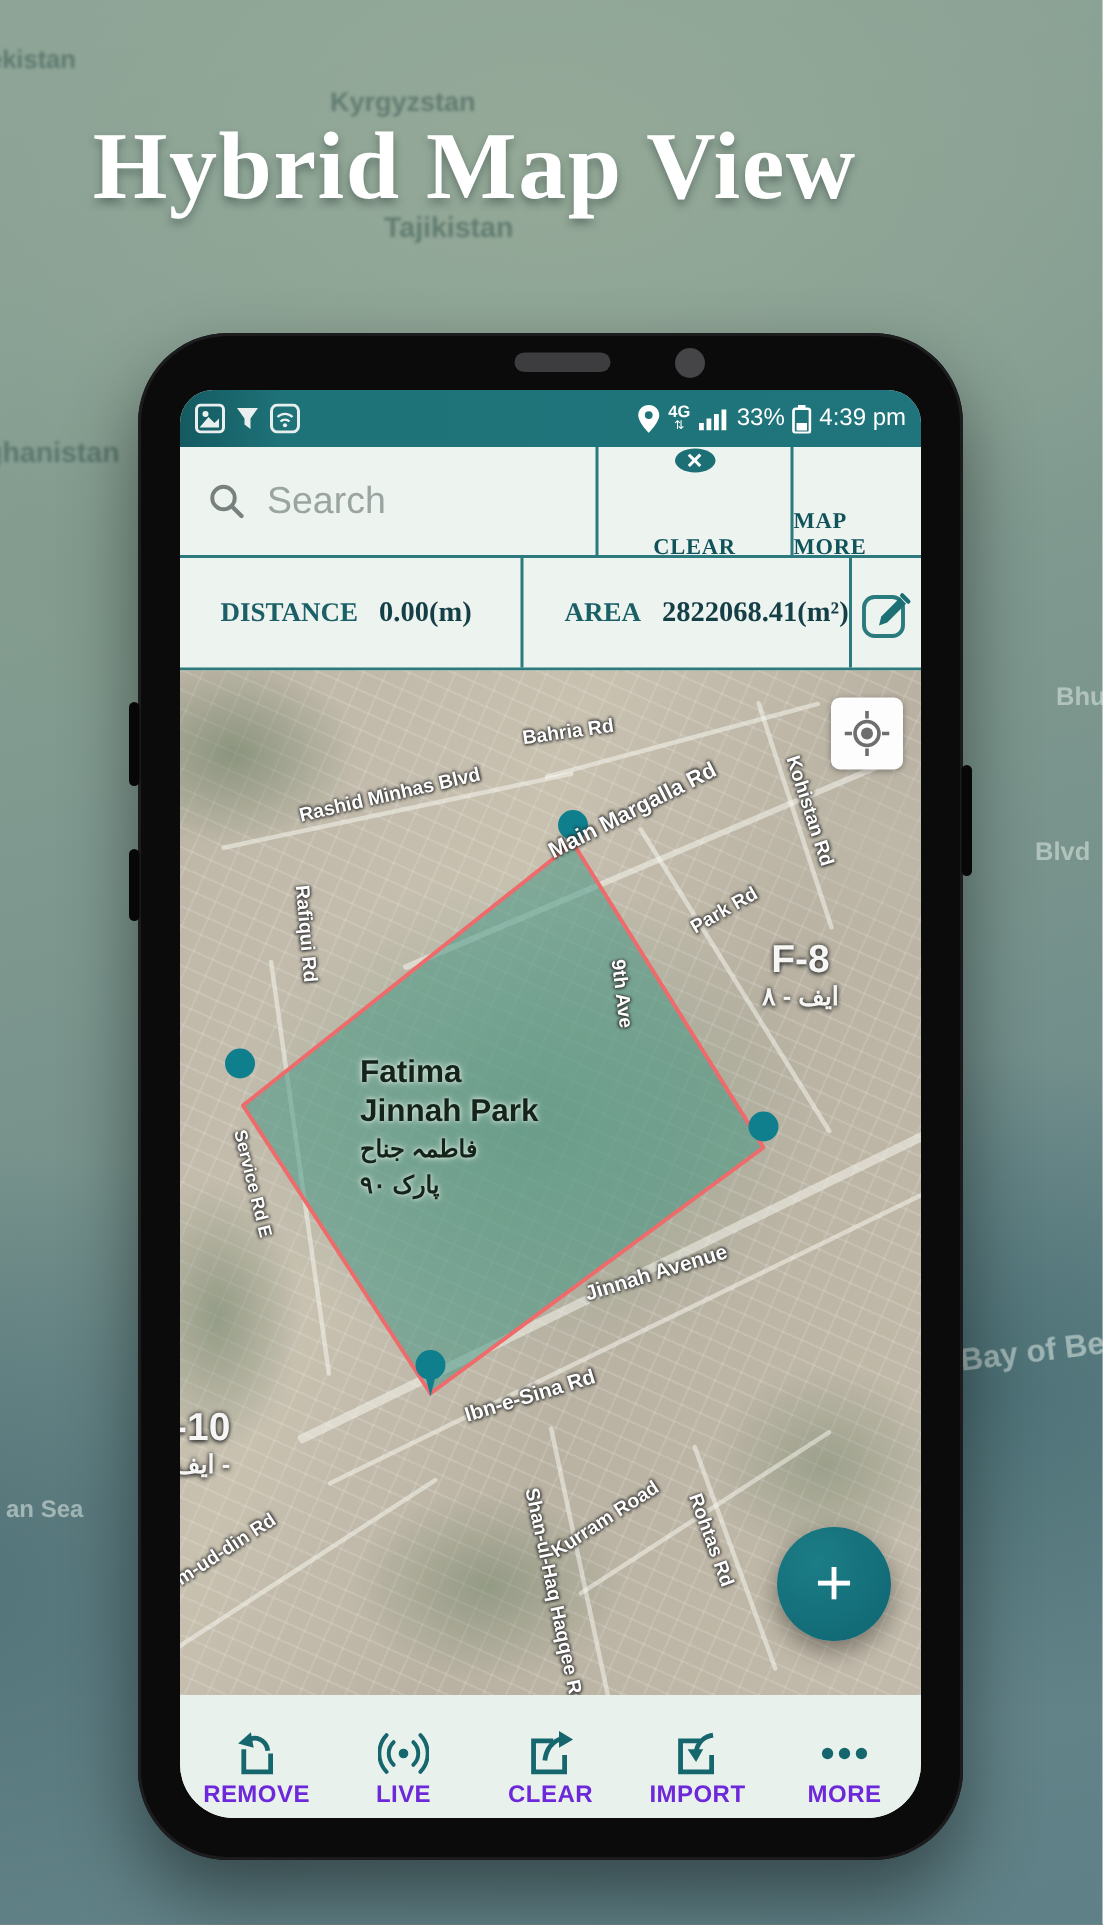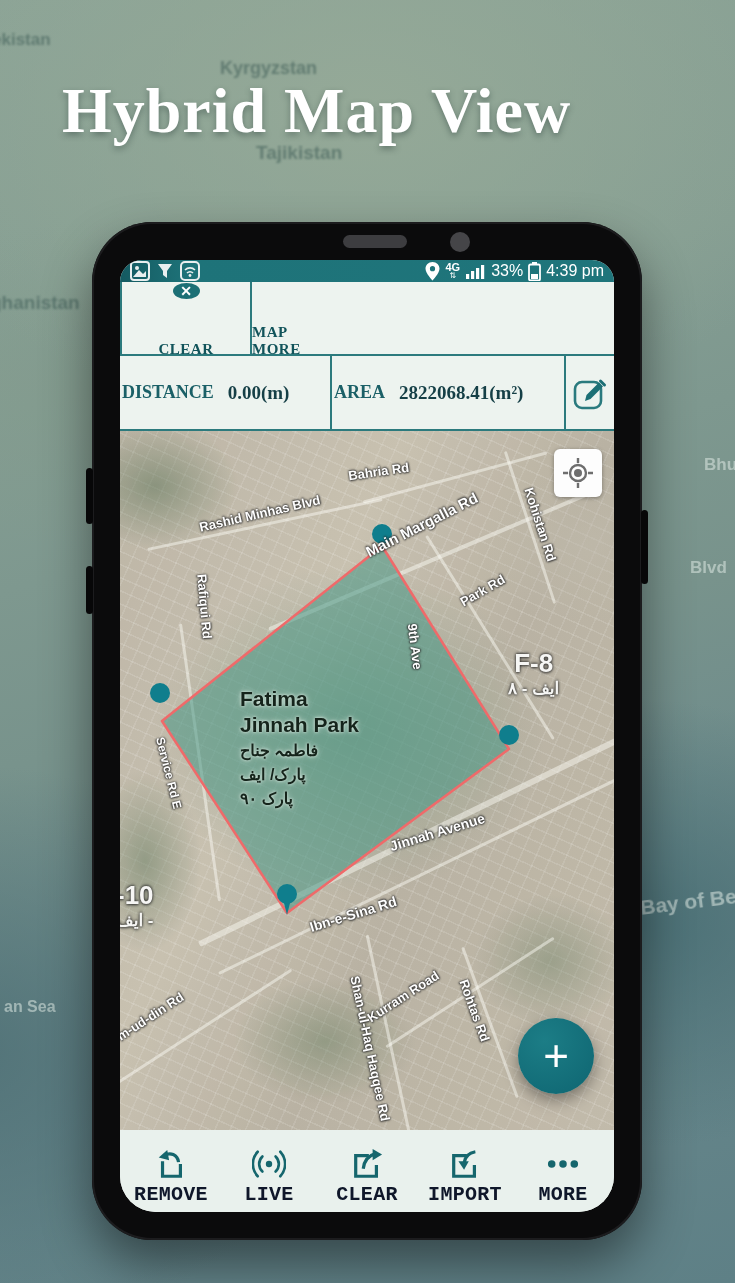--- a/index.html
+++ b/index.html
@@ -18,40 +18,40 @@
     text-shadow:0 3px 6px rgba(25,45,42,.4);}
   
   .phone{position:absolute;left:92px;top:222px;width:550px;height:1018px;background:#0b0b0c;
     border-radius:60px;box-shadow:0 24px 50px rgba(0,0,0,.45), inset 0 0 0 2px #1c1c1e;}
   .side-btn{position:absolute;background:#070708;border-radius:4px;}
   .speaker{position:absolute;left:251px;top:13px;width:64px;height:13px;border-radius:7px;background:#3d3d40;}
   .camera{position:absolute;left:358px;top:10px;width:20px;height:20px;border-radius:50%;background:#454548;}
   .screen{position:absolute;left:28px;top:38px;width:494px;height:952px;border-radius:22px 22px 36px 36px;
     overflow:hidden;background:#edf3ef;display:flex;flex-direction:column;}
   
-  .statusbar{height:22px;background:linear-gradient(90deg,#145a61,#1e7379 14%,#1f757b);display:flex;align-items:center;
+  .statusbar{height:38px;background:linear-gradient(90deg,#145a61,#1e7379 14%,#1f757b);display:flex;align-items:center;
     color:#fff;font-size:16px;padding:0 10px;gap:6px;flex:none;}
   .sb-left{display:flex;align-items:center;gap:7px;}
   .sb-right{margin-left:auto;display:flex;align-items:center;gap:5px;}
   .net{display:flex;flex-direction:column;align-items:center;line-height:1;margin-right:1px;}
   .net .g{font-size:11px;font-weight:700;}
   .net .ar{font-size:8px;margin-top:-1px;}
   
   .row{display:flex;background:#edf3ef;flex:none;}
   .searchrow{height:72px;border-bottom:2px solid #2c7a7d;}
   .cell{display:flex;align-items:center;justify-content:center;}
   .search-cell{flex:1;gap:12px;padding-left:18px;justify-content:flex-start;}
   .search-input{border:none;outline:none;background:transparent;font-size:25px;color:#555;width:180px;font-family:"Liberation Sans",sans-serif;}
   .search-input::placeholder{color:#9aa5a1;}
   .btn-cell{width:128px;flex-direction:column;border-left:2px solid #2c7a7d;gap:3px;padding-top:4px;}
   .btn-cell.mt{width:85px;}
   .btn-label{font-family:"Liberation Serif",serif;font-weight:700;font-size:15px;color:#11535a;letter-spacing:.5px;margin-top:39px;}
   .clear-circle{width:27px;height:27px;border-radius:50%;background:#1c6f75;color:#fff;display:flex;align-items:center;justify-content:center;font-size:14px;font-weight:700;}
   .measurerow{height:73px;border-bottom:2px solid #2c7a7d;}
-  .m-cell{display:flex;align-items:center;gap:14px;padding-left:2px;}
+  .m-cell{display:flex;align-items:center;gap:14px;padding-left:27px;}
   .m-label{font-family:"Liberation Serif",serif;font-weight:700;font-size:18px;color:#1b6067;}
   .m-value{font-family:"Liberation Serif",serif;font-weight:700;font-size:19px;color:#153f46;}
   .dist-cell{width:208px;border-right:2px solid #2c7a7d;}
   .area-cell{flex:1;border-right:2px solid #2c7a7d;}
   .edit-cell{width:48px;display:flex;align-items:center;justify-content:center;}
   
   .map{flex:1;position:relative;overflow:hidden;
     background:
       radial-gradient(120px 90px at 35px 55px, rgba(80,105,75,.55), transparent 70%),
       radial-gradient(80px 130px at 25px 430px, rgba(82,108,78,.5), transparent 70%),
@@ -76,21 +76,21 @@
   .sector .ur{font-weight:700;font-size:17px;}
   .poly-svg{position:absolute;inset:0;z-index:4;}
   .myloc{position:absolute;right:12px;top:18px;width:48px;height:48px;background:#fdfdfd;border-radius:6px;
     display:flex;align-items:center;justify-content:center;box-shadow:0 1px 4px rgba(0,0,0,.35);z-index:8;}
   .fab{position:absolute;right:20px;bottom:36px;width:76px;height:76px;border-radius:50%;z-index:9;
     background:radial-gradient(circle at 35% 30%, #1c7d86, #0e6571);box-shadow:0 6px 16px rgba(0,0,0,.4);
     color:#fff;font-size:44px;font-weight:400;display:flex;align-items:center;justify-content:center;line-height:1;}
   
   .toolbar{height:72px;background:#e9f1ed;display:flex;align-items:stretch;flex:none;padding:4px 2px 6px;}
   .tb-item{flex:1;display:flex;flex-direction:column;align-items:center;justify-content:flex-end;gap:3px;}
-  .tb-label{font-family:Liberation Mono, monospace;font-weight:700;font-size:20px;color:#0f172a;letter-spacing:.3px;}
+  .tb-label{font-family:Liberation Sans, sans-serif;font-weight:700;font-size:16px;color:#6d28d9;letter-spacing:.3px;}
   .tb-icon{height:32px;display:flex;align-items:center;}
 </style>
 </head>
 <body>
 
 <div class="scene">
   <div class="wl wl-dark" style="left:-8px;top:30px;font-size:17px;">ekistan</div>
   <div class="wl wl-dark" style="left:220px;top:58px;font-size:18px;">Kyrgyzstan</div>
   <div class="wl wl-dark" style="left:256px;top:142px;font-size:19px;">Tajikistan</div>
   <div class="wl wl-dark" style="left:-10px;top:292px;font-size:19px;">ghanistan</div>
@@ -145,20 +145,27 @@
           <svg width="13" height="19" viewBox="0 0 13 19">
               <rect x="4" y="0" width="5" height="2.5" fill="#fff"></rect>
               <rect x="1" y="2.5" width="11" height="16" rx="1.5" fill="none" stroke="#fff" stroke-width="1.8"></rect>
               <rect x="3" y="12" width="7" height="5" fill="#fff"></rect>
             </svg>
           <span>4:39 pm</span>
         </div>
       </div>
 
       <div class="row searchrow">
+        <div class="cell search-cell">
+          <svg width="26" height="26" viewBox="0 0 26 26">
+              <circle cx="11" cy="11" r="7.5" fill="none" stroke="#77817d" stroke-width="2.6"></circle>
+              <line x1="16.5" y1="16.5" x2="23" y2="23" stroke="#77817d" stroke-width="2.8" stroke-linecap="round"></line>
+            </svg>
+          <input class="search-input" type="text" placeholder="Search" style="">
+        </div>
         <div class="cell btn-cell">
           <div class="clear-circle">✕</div>
           <div class="btn-label">CLEAR</div>
         </div>
         <div class="cell btn-cell mt">
           <svg width="30" height="28" viewBox="0 0 30 28">
               <path d="M5 4 V24" stroke="#155e64" stroke-width="3.2" stroke-linecap="round" fill="none"></path>
               <path d="M10 6 H24 V14 H14 V20 H24" stroke="#155e64" stroke-width="3.2" fill="none" stroke-linecap="round" stroke-linejoin="round"></path>
             </svg>
           <div class="btn-label">MAP MORE</div>
@@ -220,29 +227,28 @@
         <div class="rl" style="left:188px;top:475px;font-size:14px;transform:rotate(-17deg);">Ibn-e-Sina Rd</div>
         <div class="rl" style="left:-8px;top:578px;transform:rotate(-33deg);">m-ud-din Rd</div>
         <div class="rl" style="left:242px;top:558px;transform:rotate(-33deg);">Kurram Road</div>
         <div class="rl" style="left:322px;top:572px;transform:rotate(70deg);">Rohtas Rd</div>
         <div class="rl" style="left:176px;top:610px;transform:rotate(78deg);">Shan-ul-Haq Haqqee Rd</div>
 
         <div class="park-label">
           <div class="park-en">Fatima</div>
           <div class="park-en">Jinnah Park</div>
           <div class="park-ur">فاطمہ جناح</div>
-          <div class="park-ur">پارک/ ایف</div>
           <div class="park-ur">۹۰ پارک</div>
         </div>
 
-        <div class="sector" style="left:388px;top:178px;margin-top:40px;">
+        <div class="sector" style="left:388px;top:178px;">
           <div class="en">F-8</div>
           <div class="ur">ایف - ۸</div>
         </div>
-        <div class="sector" style="left:-4px;top:450px;text-align:center;">
+        <div class="sector" style="left:-4px;top:490px;text-align:center;">
           <div class="en">-10</div>
           <div class="ur">ایف -</div>
         </div>
 
         <div class="myloc">
           <svg width="30" height="30" viewBox="0 0 30 30">
               <circle cx="15" cy="15" r="8" fill="none" stroke="#6e6e6e" stroke-width="2.4"></circle>
               <circle cx="15" cy="15" r="4" fill="#6e6e6e"></circle>
               <line x1="15" y1="0" x2="15" y2="5" stroke="#6e6e6e" stroke-width="2.4"></line>
               <line x1="15" y1="25" x2="15" y2="30" stroke="#6e6e6e" stroke-width="2.4"></line>

